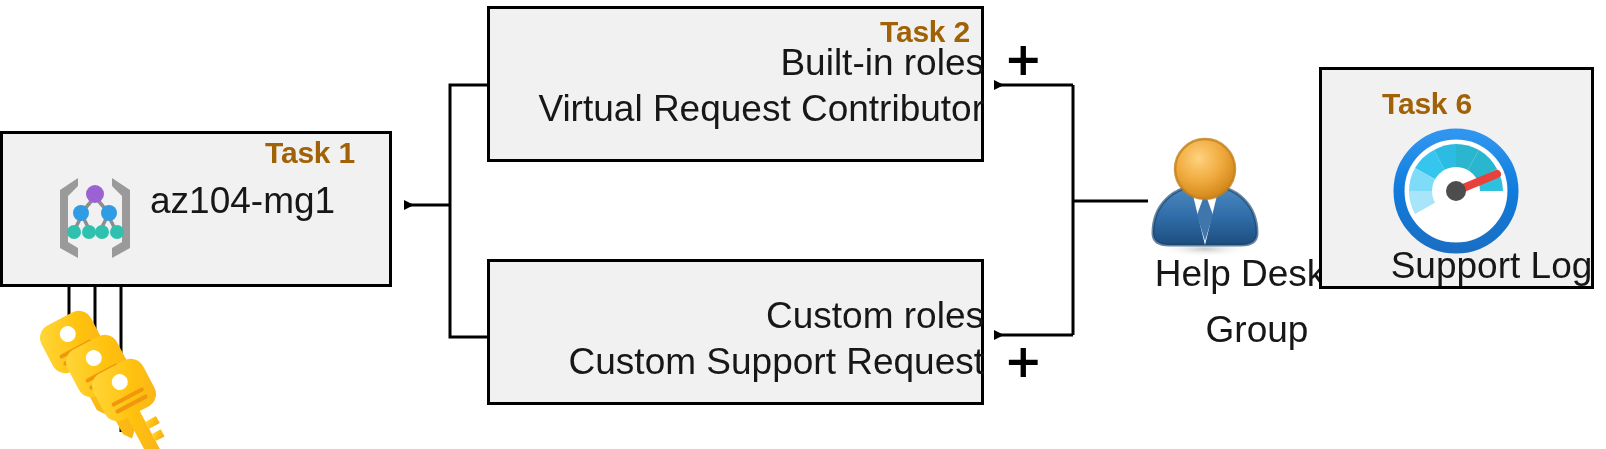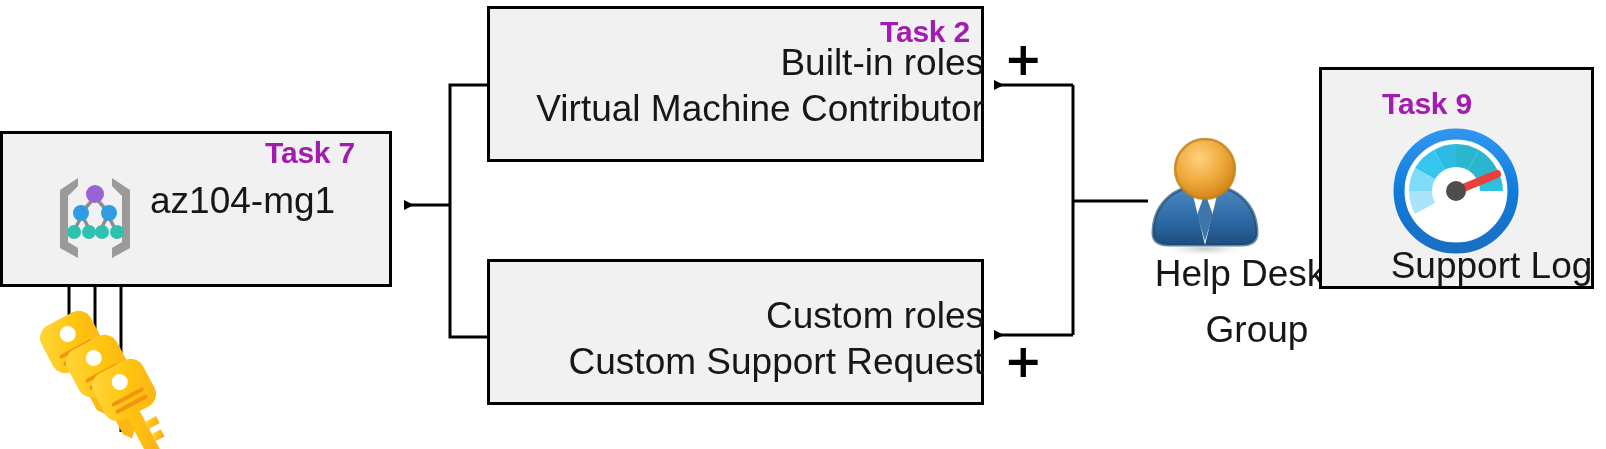--- a/index.html
+++ b/index.html
@@ -2,21 +2,21 @@
 <html><head>
 <meta charset="utf-8">
 <style>
   html,body{margin:0;padding:0;background:#ffffff;}
   body{width:1606px;height:449px;position:relative;overflow:hidden;
        font-family:"Liberation Sans","DejaVu Sans",sans-serif;}
   #stage{position:absolute;left:0;top:0;width:1606px;height:449px;}
 
   .box{position:absolute;background:#f1f1f1;border:3px solid #000000;box-sizing:border-box;}
 
-  .task-label{position:absolute;color:#a21caf;font-weight:bold;font-size:30px;
+  .task-label{position:absolute;color:#a16207;font-weight:bold;font-size:30px;
               letter-spacing:-0.2px;white-space:nowrap;}
 
   .body-text{position:absolute;color:#171717;font-size:37px;line-height:46px;
              text-align:right;white-space:nowrap;font-weight:400;}
 
   .plain-text{position:absolute;color:#171717;font-size:37px;line-height:44px;
               text-align:center;white-space:nowrap;margin-left:35px;}
 
   .plus{position:absolute;color:#000000;font-size:46px;font-weight:bold;line-height:1;
         font-family:"DejaVu Sans",sans-serif;}
@@ -53,21 +53,21 @@
 
     <g fill="none" stroke="#000000" stroke-width="3">
       <path d="M69,345 L69,252" marker-end="url(#arrowU)"></path>
       <path d="M95,388 L95,250" marker-end="url(#arrowU)"></path>
       <path d="M121,432 L121,265" marker-end="url(#arrowU)"></path>
     </g>
   </svg>
 
   <div class="box" style="left:0px;top:131px;width:392px;height:156px;">
   </div>
-  <div class="task-label" style="left:265px;top:136px;">Task 7</div>
+  <div class="task-label" style="left:265px;top:136px;">Task 1</div>
   <div class="body-text" style="left:150px;top:178px;width:230px;text-align:left;">az104-mg1</div>
 
   <svg class="icon-abs" style="left:48px;top:170px;width:94px;height:92px;" viewBox="0 0 94 92">
     <g fill="#9a9a9a">
       <path d="M30,8 L12,20 L12,78 L30,88 L30,78 L20,72 L20,26 L30,16 z"></path>
       <path d="M64,8 L82,20 L82,78 L64,88 L64,78 L74,72 L74,26 L64,16 z"></path>
     </g>
     <g stroke="#8d8d8d" stroke-width="3.5" fill="none">
       <path d="M47,27 L34,42"></path>
       <path d="M47,27 L60,42"></path>
@@ -82,21 +82,21 @@
     <circle cx="26" cy="62" r="7" fill="#2fc1ae"></circle>
     <circle cx="41" cy="62" r="7" fill="#2fc1ae"></circle>
     <circle cx="54" cy="62" r="7" fill="#2fc1ae"></circle>
     <circle cx="69" cy="62" r="7" fill="#2fc1ae"></circle>
   </svg>
 
   <div class="box" style="left:487px;top:6px;width:497px;height:156px;">
   </div>
   <div class="task-label" style="left:880px;top:15px;">Task 2</div>
   <div class="body-text" style="left:487px;top:40px;width:497px;">Built-in roles</div>
-  <div class="body-text" style="left:487px;top:86px;width:497px;">Virtual Machine Contributor</div>
+  <div class="body-text" style="left:487px;top:86px;width:497px;">Virtual Request Contributor</div>
 
   <div class="box" style="left:487px;top:259px;width:497px;height:146px;">
   </div>
   <div class="body-text" style="left:487px;top:293px;width:497px;">Custom roles</div>
   <div class="body-text" style="left:487px;top:339px;width:497px;">Custom Support Request</div>
 
   <div class="plus" style="left:1004px;top:36px;">+</div>
   <div class="plus" style="left:1004px;top:338px;">+</div>
 
   <svg class="icon-abs" style="left:1135px;top:137px;width:140px;height:120px;" viewBox="0 0 140 120">
@@ -124,21 +124,21 @@
     <path d="M56,50 L70,108 L84,50 L76,46 L64,46 z" fill="#ffffff"></path>
     <path d="M70,56 L78,78 L70,104 L62,78 z" fill="#2f6ba6" opacity="0.92"></path>
     <circle cx="70" cy="32" r="30" fill="url(#headGrad)"></circle>
     <circle cx="70" cy="32" r="30" fill="none" stroke="#c07f17" stroke-width="2.5" opacity="0.8"></circle>
   </svg>
   <div class="plain-text" style="left:1075px;top:252px;width:260px;">Help Desk</div>
   <div class="plain-text" style="left:1075px;top:308px;width:260px;padding-left:17px;">Group</div>
 
   <div class="box" style="left:1319px;top:67px;width:275px;height:222px;">
   </div>
-  <div class="task-label" style="left:1382px;top:87px;">Task 9</div>
+  <div class="task-label" style="left:1382px;top:87px;">Task 6</div>
 
   <svg class="icon-abs" style="left:1393px;top:128px;width:126px;height:126px;" viewBox="0 0 126 126">
     <defs>
       <linearGradient id="ringGrad" x1="0" y1="0" x2="0" y2="1">
         <stop offset="0%" stop-color="#2f96ef"></stop>
         <stop offset="50%" stop-color="#0f7bdc"></stop>
         <stop offset="100%" stop-color="#1a6fc4"></stop>
       </linearGradient>
     </defs>
     <circle cx="63" cy="63" r="57" fill="none" stroke="url(#ringGrad)" stroke-width="11"></circle>

